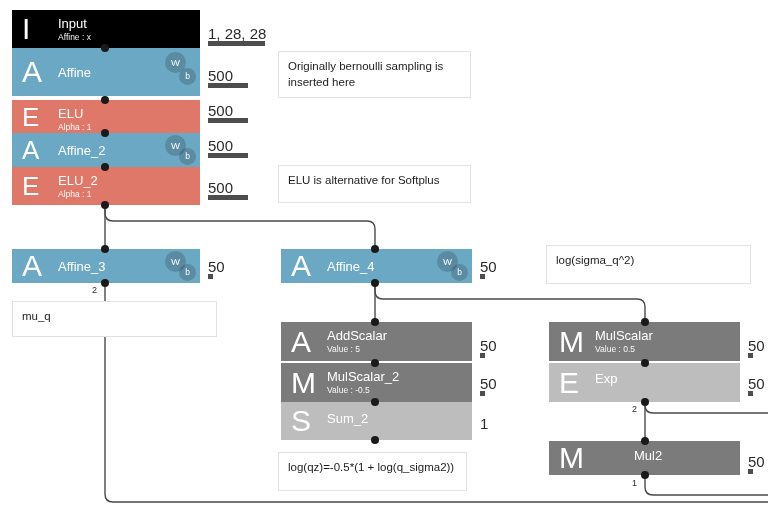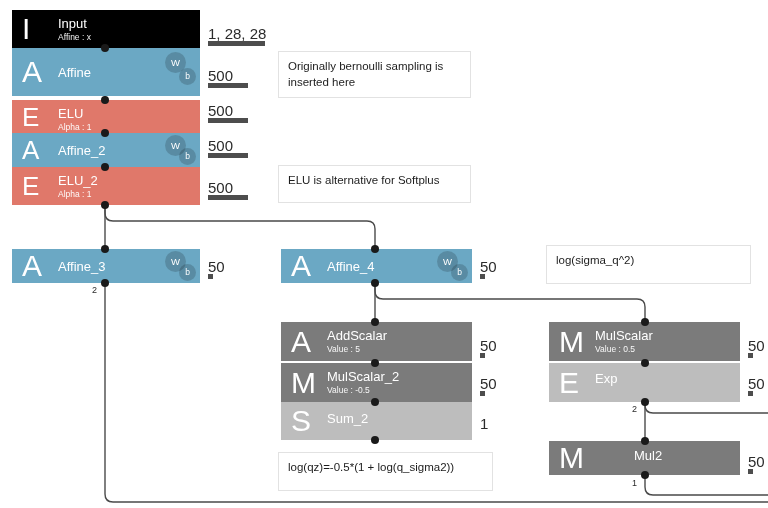--- a/index.html
+++ b/index.html
@@ -214,16 +214,17 @@
   <div class="port" style="left:641px;top:398px;"></div>
   <div class="port" style="left:641px;top:437px;"></div>
   <div class="port" style="left:641px;top:471px;"></div>
 
   <div class="edge-label" style="left:92px;top:285px;">2</div>
   <div class="edge-label" style="left:632px;top:404px;">2</div>
   <div class="edge-label" style="left:632px;top:478px;">1</div>
 
   <div class="note" style="left:278px;top:51px;width:193px;height:47px;">Originally bernoulli sampling is inserted here</div>
   <div class="note" style="left:278px;top:165px;width:193px;height:38px;">ELU is alternative for Softplus</div>
+  <div class="note" style="left:12px;top:301px;width:205px;height:36px;">mu_q</div>
   <div class="note" style="left:546px;top:245px;width:205px;height:39px;">log(sigma_q^2)</div>
-  <div class="note" style="left:278px;top:452px;width:215px;height:39px;">log(qz)=-0.5*(1 + log(q_sigma2))</div>
+  <div class="note" style="left:278px;top:452px;width:189px;height:39px;">log(qz)=-0.5*(1 + log(q_sigma2))</div>
 
 </div>
 
 </body></html>

